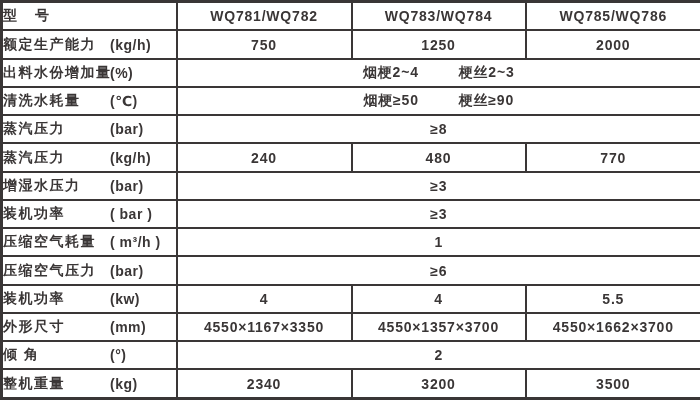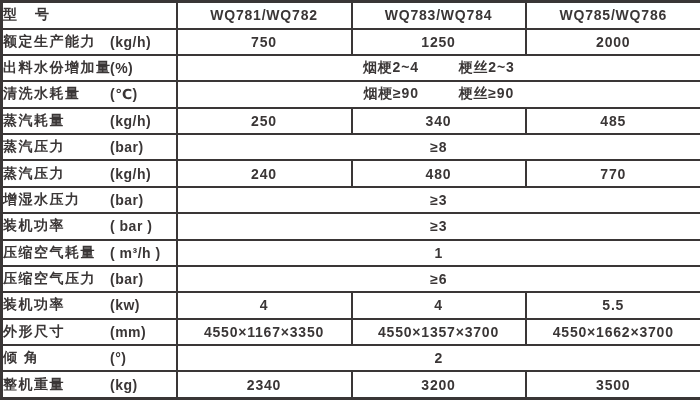--- a/index.html
+++ b/index.html
@@ -100,35 +100,26 @@
         </td>
       </tr>
 
       <tr>
         <td class="lbl">
           <span class="lname">清洗水耗量</span>
           <span class="unit">(℃)</span>
         </td>
         <td colspan="3">
           <div class="parts">
-            <span>烟梗≥90</span>
+            <span>烟梗≥50</span>
             <span>梗丝≥90</span>
           </div>
         </td>
       </tr>
 
-      <tr>
-        <td class="lbl">
-          <span class="lname">蒸汽耗量</span>
-          <span class="unit">(kg/h)</span>
-        </td>
-        <td class="val">250</td>
-        <td class="val">340</td>
-        <td class="val">485</td>
-      </tr>
 
       <tr>
         <td class="lbl">
           <span class="lname">蒸汽压力</span>
           <span class="unit">(bar)</span>
         </td>
         <td colspan="3" class="val">≥8</td>
       </tr>
 
       <tr>

